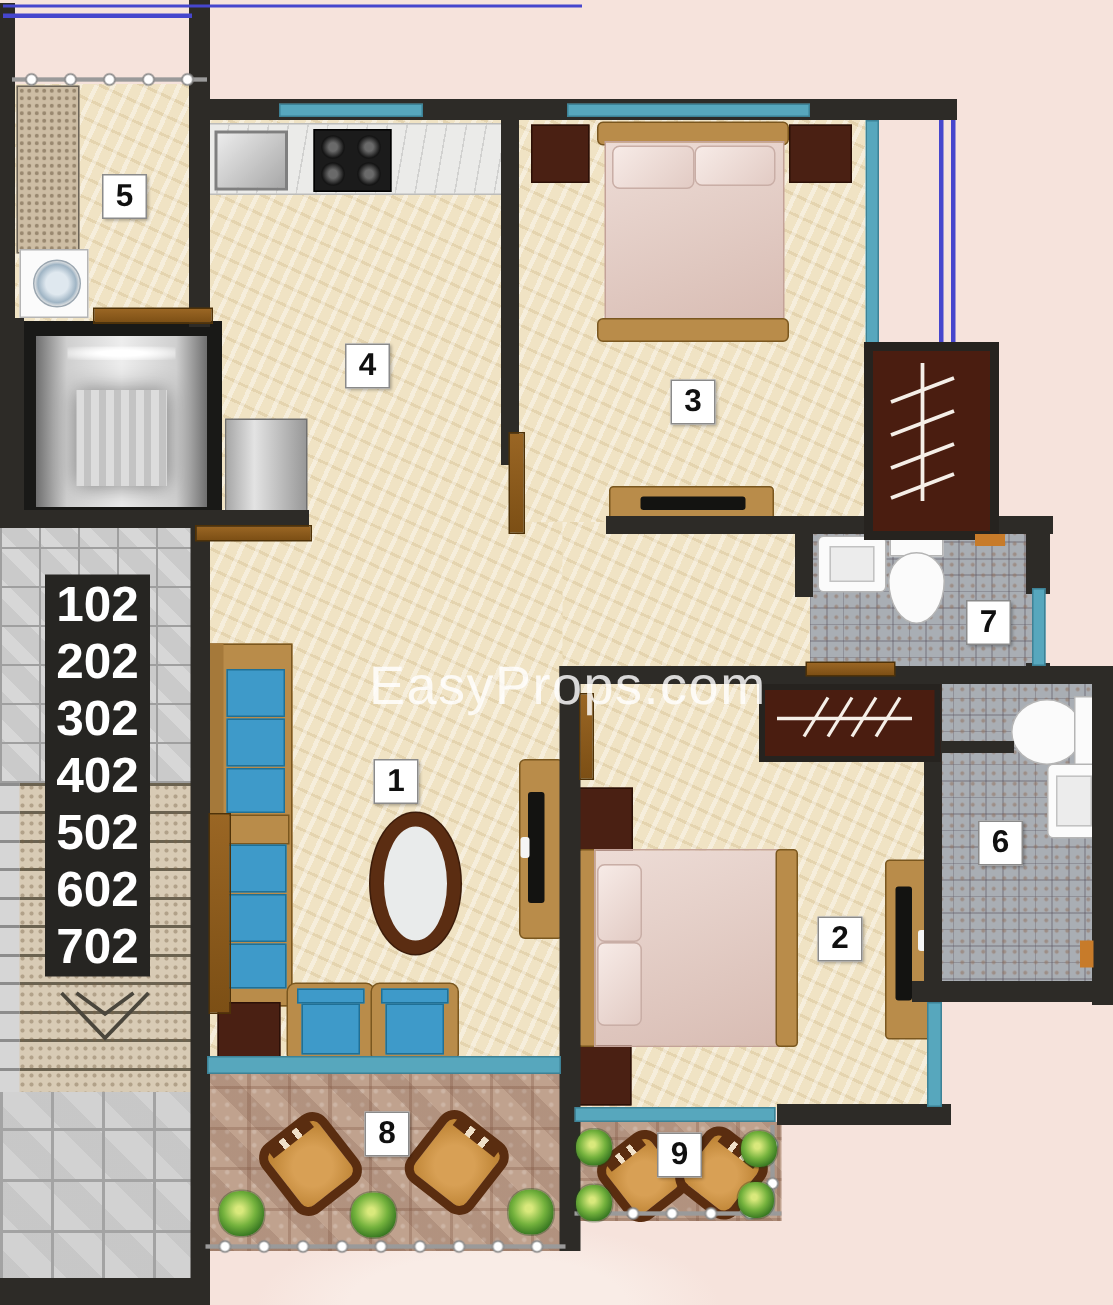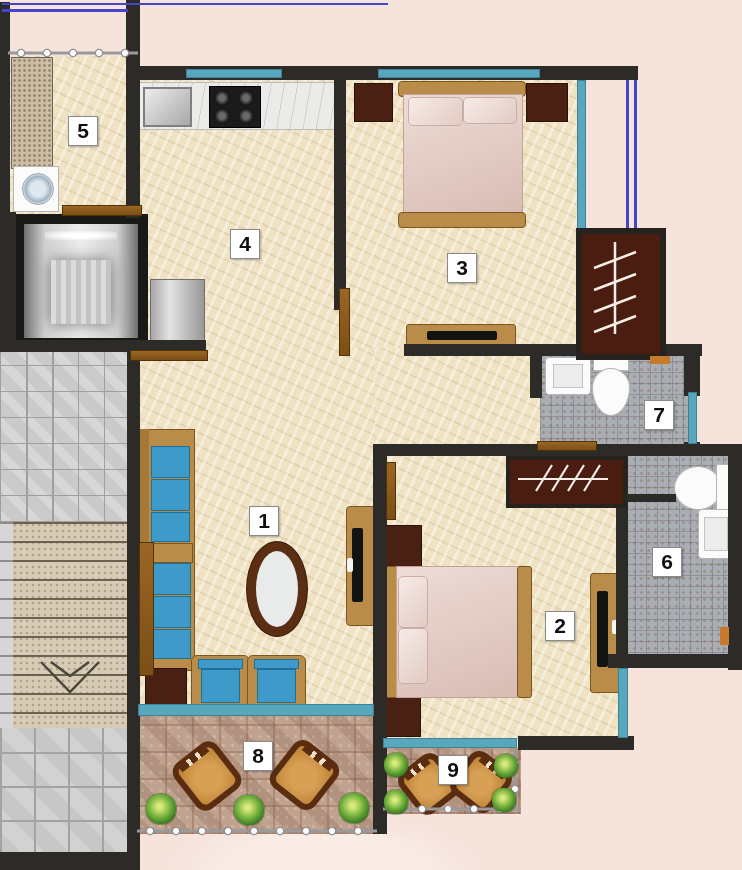--- a/index.html
+++ b/index.html
@@ -266,28 +266,38 @@
   <div class="chair" style="left:456px;top:756px;width:38px;height:40px;transform:rotate(38deg);">
     <div class="back"></div>
   </div>
   <div class="plant" style="left:384px;top:753px;width:24px;height:24px;"></div>
   <div class="plant" style="left:494px;top:754px;width:24px;height:24px;"></div>
   <div class="plant" style="left:384px;top:790px;width:24px;height:24px;"></div>
   <div class="plant" style="left:492px;top:788px;width:24px;height:24px;"></div>
   <div class="rail" style="left:383px;top:804px;width:138px;height:10px;"></div>
   <div class="railv" style="left:510px;top:750px;width:10px;height:58px;"></div>
 
+  <div class="unitbox">
+    <div>102</div>
+    <div>202</div>
+    <div>302</div>
+    <div>402</div>
+    <div>502</div>
+    <div>602</div>
+    <div>702</div>
+  </div>
   <svg width="64" height="56" viewBox="0 0 64 44" style="position:absolute;left:38px;top:650px;z-index:6;">
     <path d="M3,6 L32,36 L61,6 M13,6 L32,20 L51,6" fill="none" stroke="#4a463c" stroke-width="2.5"></path>
   </svg>
 
   <div class="label" style="left:249px;top:506px;">1</div>
   <div class="label" style="left:545px;top:611px;">2</div>
   <div class="label" style="left:447px;top:253px;">3</div>
   <div class="label" style="left:230px;top:229px;">4</div>
   <div class="label" style="left:68px;top:116px;">5</div>
   <div class="label" style="left:652px;top:547px;">6</div>
   <div class="label" style="left:644px;top:400px;">7</div>
   <div class="label" style="left:243px;top:741px;">8</div>
   <div class="label" style="left:438px;top:755px;">9</div>
 
+  <div class="watermark">EasyProps.com</div>
 
 </div>
 
 </body></html>

